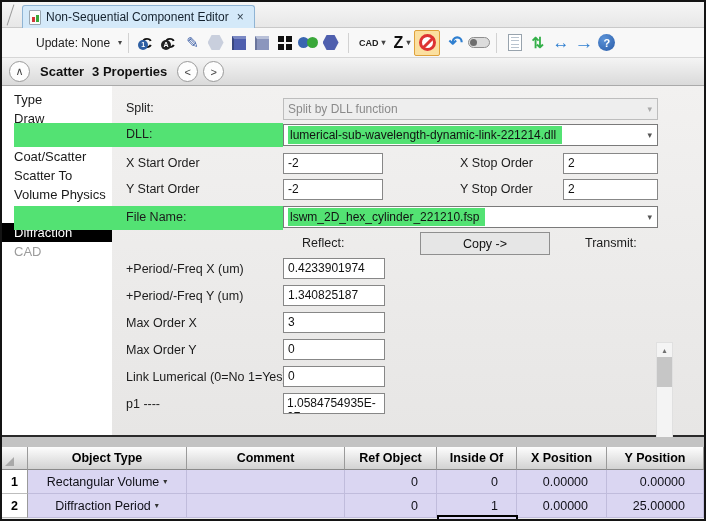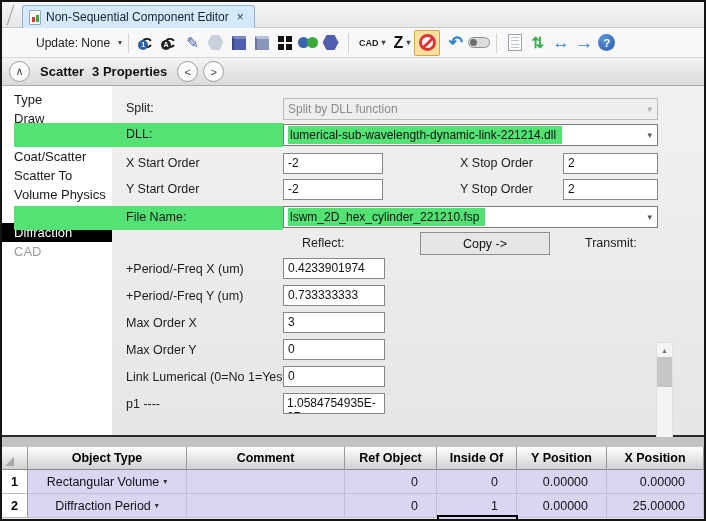--- a/index.html
+++ b/index.html
@@ -302,21 +302,21 @@
     </div>
 
     <span class="flabel" style="left:300px; top:150px;">Reflect:</span>
     <div class="copy-btn" style="top:146px;">Copy -&gt;</div>
     <span class="flabel" style="left:583px; top:150px;">Transmit:</span>
 
     <span class="flabel" style="left:124px; top:176px;">+Period/-Freq X (um)</span>
     <div class="tbox" style="left:281px; top:172px; width:102px;">0.4233901974</div>
 
     <span class="flabel" style="left:124px; top:203px;">+Period/-Freq Y (um)</span>
-    <div class="tbox" style="left:281px; top:199px; width:102px;">0.733333333</div>
+    <div class="tbox" style="left:281px; top:199px; width:102px;">1.340825187</div>
 
     <span class="flabel" style="left:124px; top:230px;">Max Order X</span>
     <div class="tbox" style="left:281px; top:226px; width:102px;">3</div>
 
     <span class="flabel" style="left:124px; top:257px;">Max Order Y</span>
     <div class="tbox" style="left:281px; top:253px; width:102px;">0</div>
 
     <span class="flabel" style="left:124px; top:284px;">Link Lumerical (0=No 1=Yes)</span>
     <div class="tbox" style="left:281px; top:280px; width:102px;">0</div>
 
@@ -331,22 +331,22 @@
   </div>
 
   <div class="gap"></div>
 
   <div class="sheet-table">
     <div class="th corner"></div>
     <div class="th">Object Type</div>
     <div class="th">Comment</div>
     <div class="th">Ref Object</div>
     <div class="th">Inside Of</div>
+    <div class="th">X Position</div>
     <div class="th">Y Position</div>
-    <div class="th">X Position</div>
 
     <div class="rn">1</div>
     <div class="cell center">
       <span>Rectangular Volume</span>
       <span class="dd-arrow">▾</span>
     </div>
     <div class="cell"></div>
     <div class="cell num">0</div>
     <div class="cell num">0</div>
     <div class="cell num">0.00000</div>

